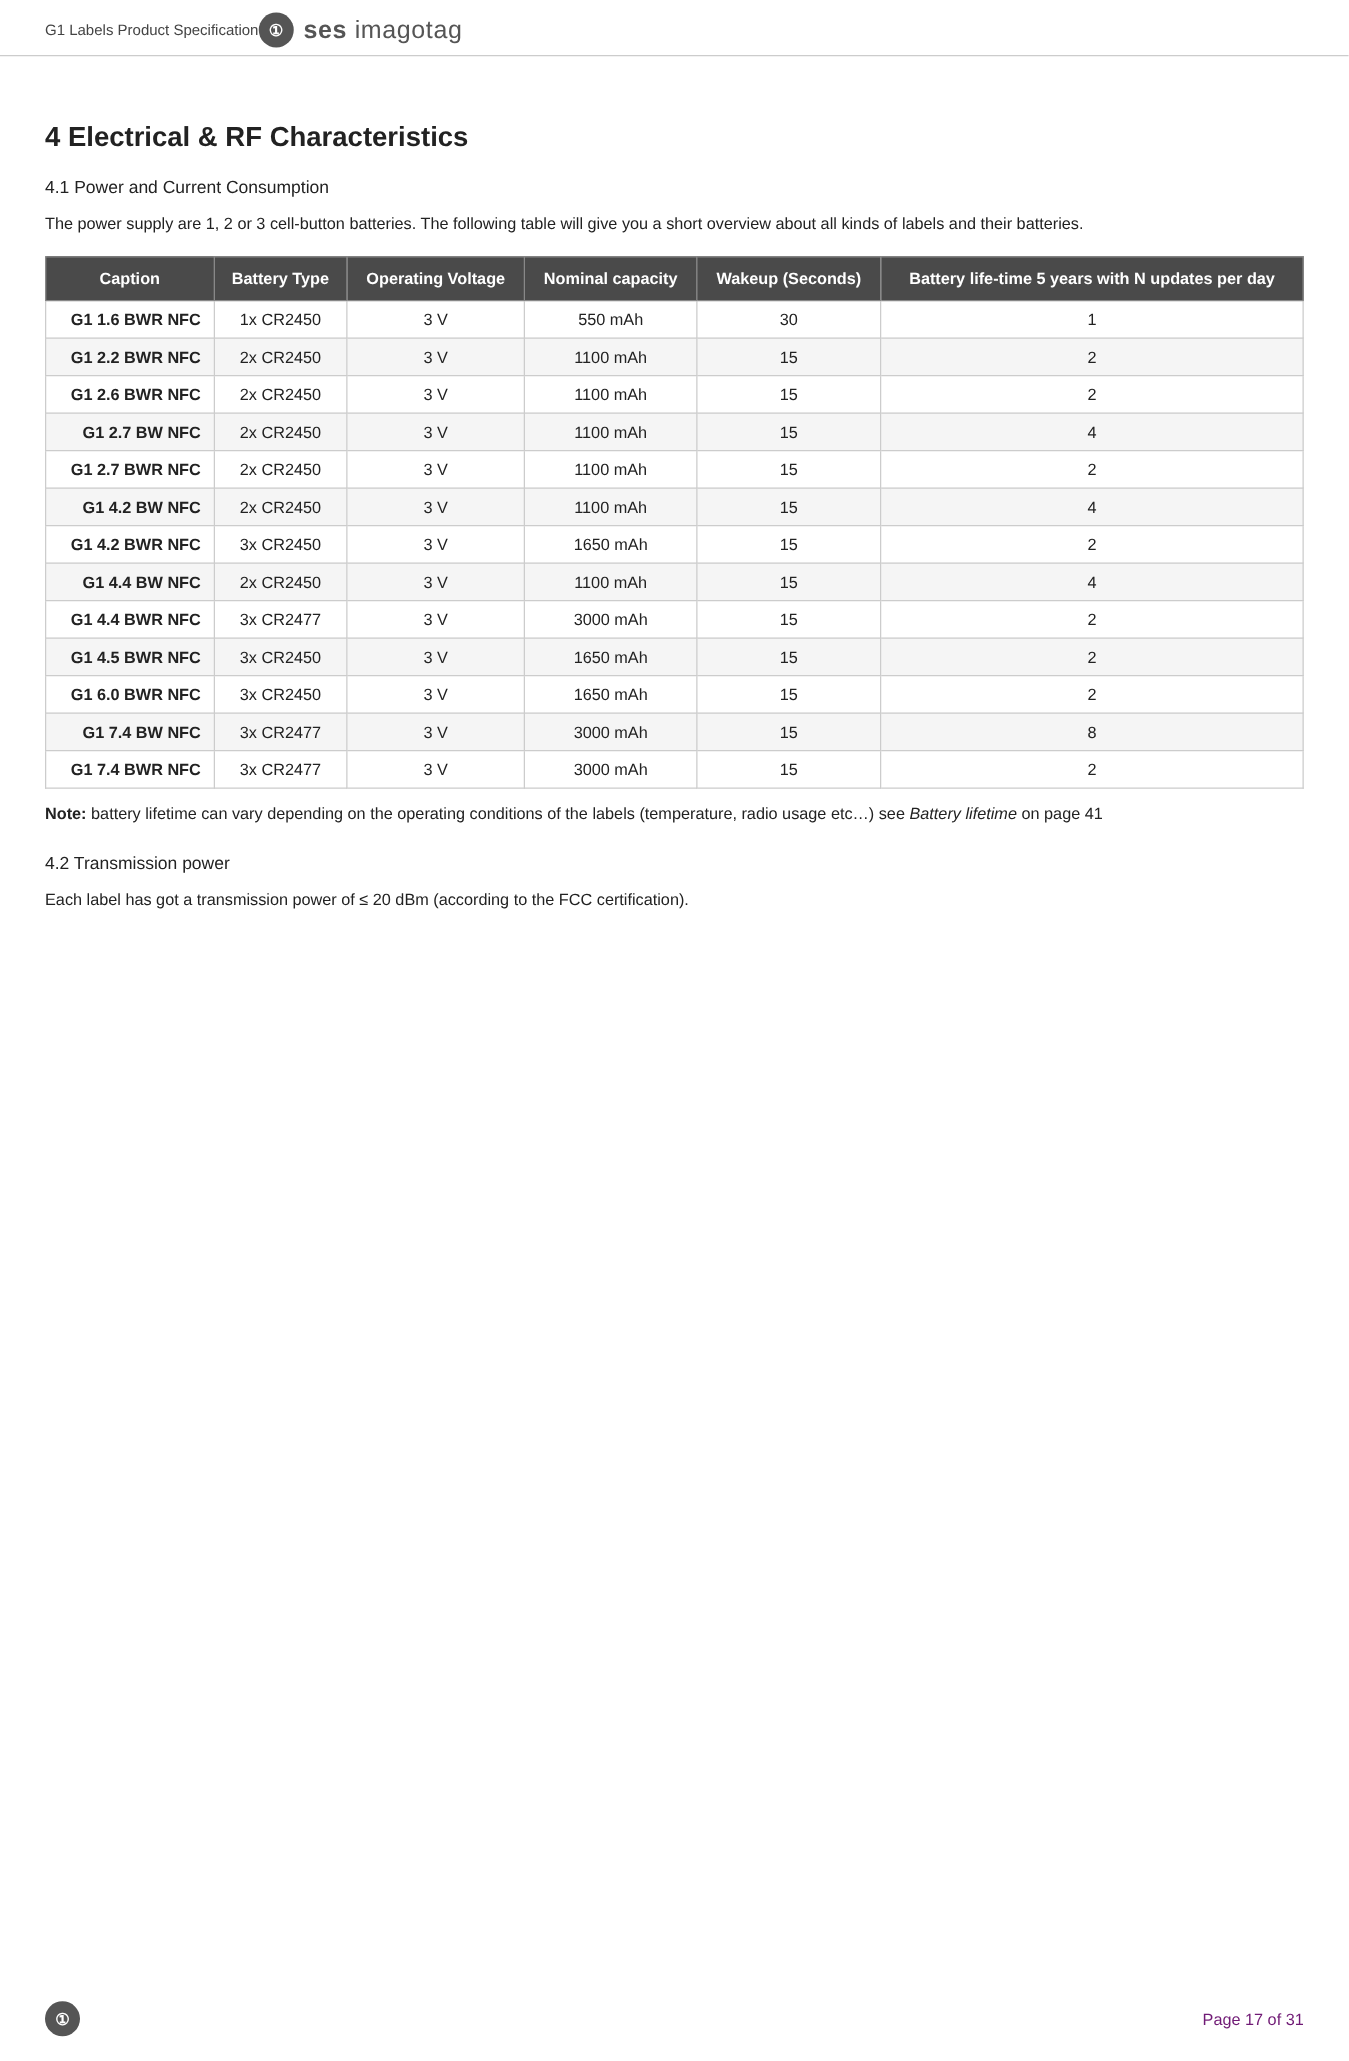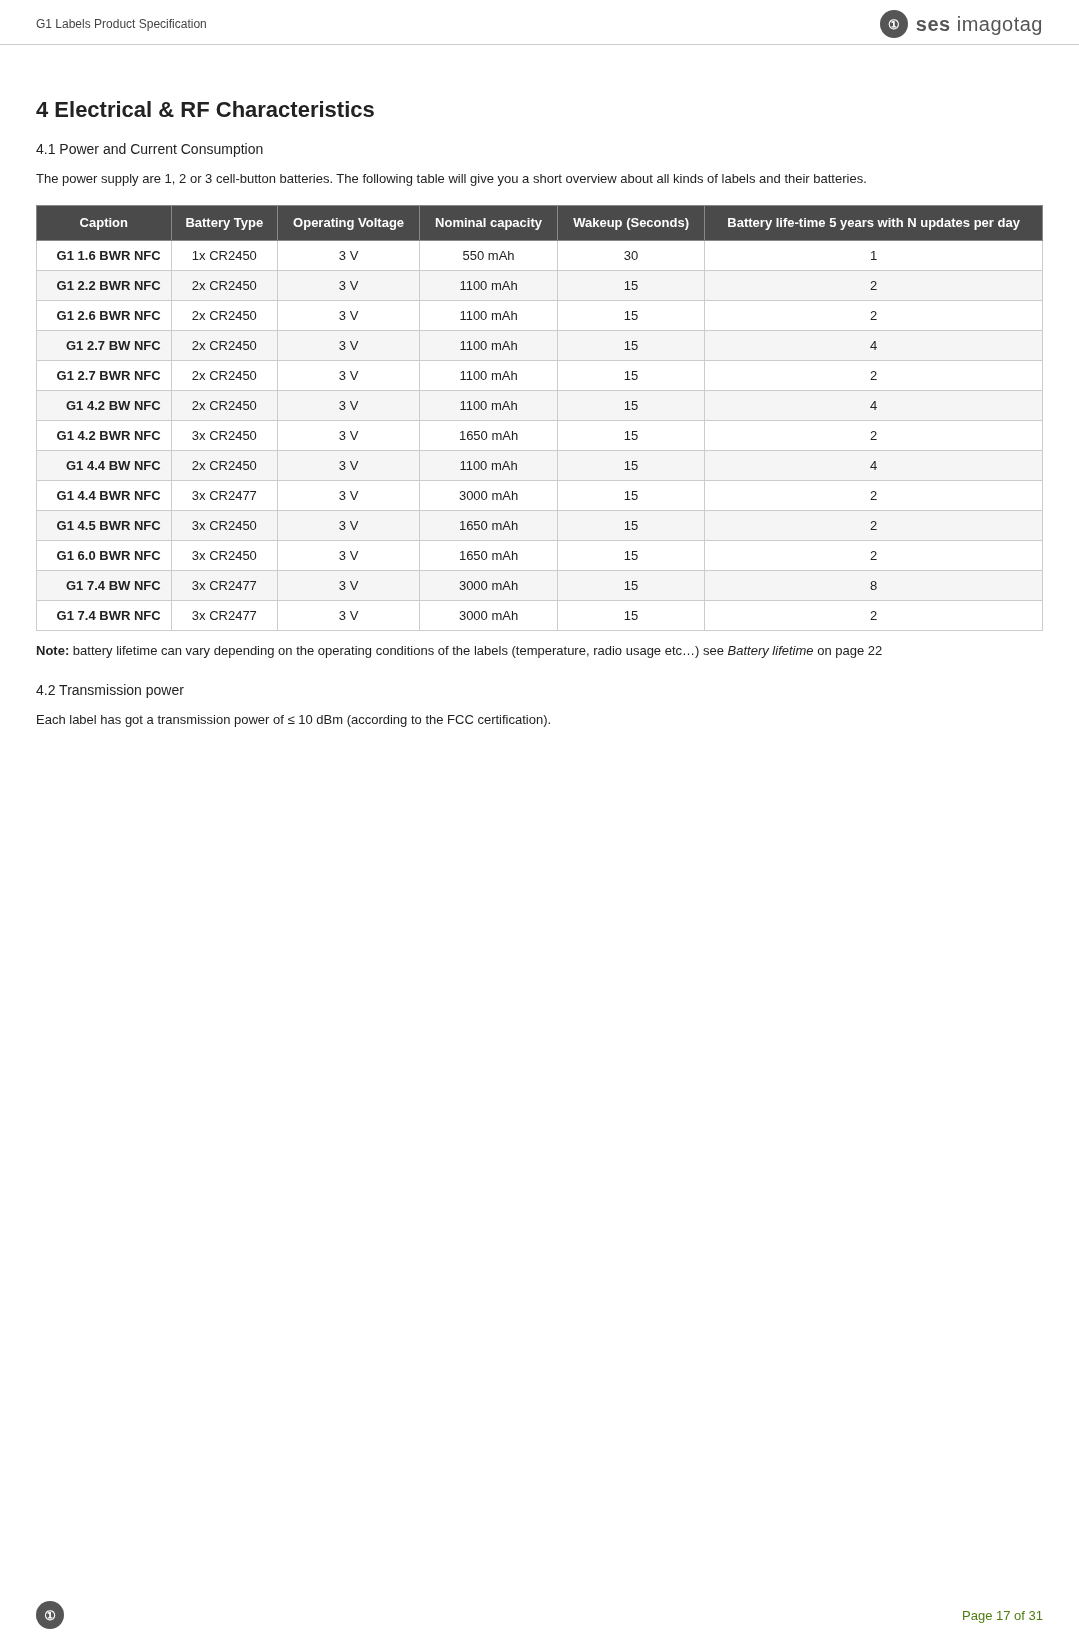--- a/index.html
+++ b/index.html
@@ -9,21 +9,21 @@
       color: #222;
       background: #fff;
       width: 1079px;
       min-height: 1649px;
       position: relative;
       padding: 0;
     }
 
     .header {
       display: flex;
-      justify-content: space-between;
+      justify-content: flex-start;
       align-items: center;
       padding: 10px 36px 6px 36px;
       border-bottom: 1px solid #ccc;
     }
     .header-title {
       font-size: 12px;
       color: #444;
     }
     .logo {
       display: flex;
@@ -164,21 +164,21 @@
       display: flex;
       align-items: center;
       justify-content: center;
       color: #fff;
       font-size: 13px;
       font-weight: bold;
     }
 
     .footer-page {
       font-size: 13px;
-      color: #4d7c0f;
+      color: #701a75;
     }
   </style>
 </head>
 <body>
 
 <div class="header">
   <span class="header-title">G1 Labels Product Specification</span>
   <div class="logo">
     <div class="logo-icon">①</div>
     <span class="logo-text">
@@ -310,24 +310,24 @@
           <td>15</td>
           <td>2</td>
         </tr>
       </tbody>
   </table>
 
   <div class="note-text">
     <strong>Note:</strong>
     <span> battery lifetime can vary depending on the operating conditions of the labels (temperature, radio usage etc…) see </span>
     <em>Battery lifetime</em>
-    <span> on page 22</span>
+    <span> on page 41</span>
   </div>
 
   <div class="subsection-heading" style="margin-top: 12px;">4.2    Transmission power</div>
-  <div class="body-text">Each label has got a transmission power of ≤ 10 dBm (according to the FCC certification).</div>
+  <div class="body-text">Each label has got a transmission power of ≤ 20 dBm (according to the FCC certification).</div>
 
 </div>
 
 <div class="footer">
   <div class="footer-icon">①</div>
   <span class="footer-page">Page 17 of 31</span>
 </div>
 
 </body></html>

